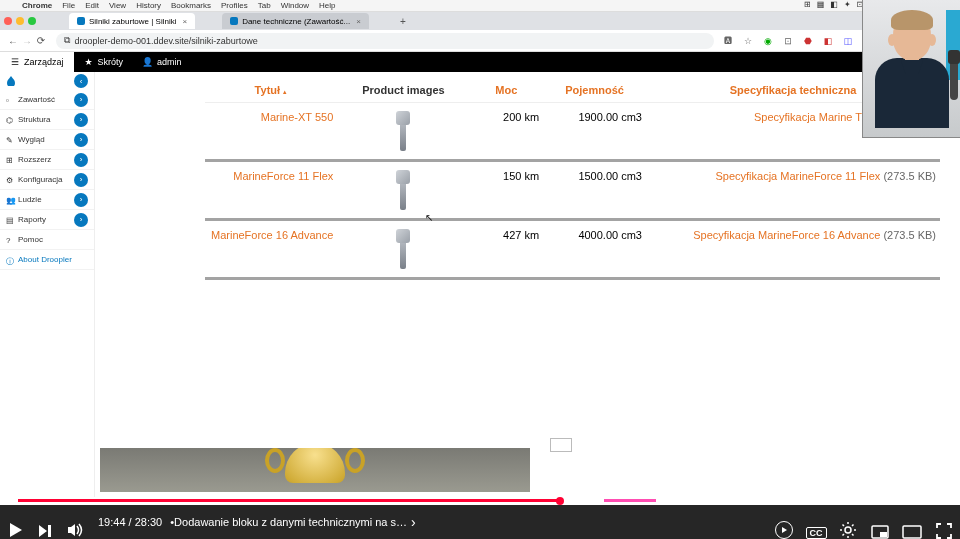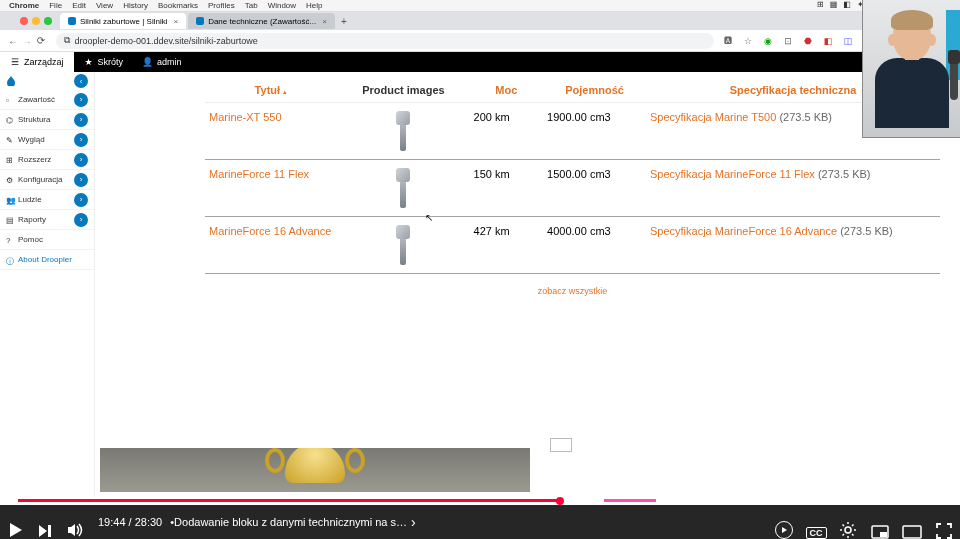--- a/index.html
+++ b/index.html
@@ -1,25 +1,25 @@
 <!DOCTYPE html>
 <html><head>
 <meta charset="utf-8">
 <style>
 * { margin: 0; padding: 0; box-sizing: border-box; font-family: -apple-system, BlinkMacSystemFont, "Segoe UI", Arial, sans-serif; }
 html, body { width: 960px; height: 539px; overflow: hidden; background: #fff; }
 
 
-.mac-menubar { height: 12px; background: #f5f5f5; display: flex; align-items: center; font-size: 8px; color: #333; padding: 0 9px; border-bottom: 1px solid #ddd; }
+.mac-menubar { height: 12px; background: #f5f5f5; display: flex; align-items: center; font-size: 8px; color: #333; padding: 0 22px; border-bottom: 1px solid #ddd; }
 .mac-menubar .menu-item { margin-right: 10px; cursor: default; }
 .mac-menubar .right { margin-left: auto; display: flex; gap: 6px; }
 .mac-menubar .right span { font-size: 8px; }
 
 
-.tab-strip { height: 18px; background: #dfe1e5; display: flex; align-items: center; padding-left: 20px; }
+.tab-strip { height: 18px; background: #dfe1e5; display: flex; align-items: center; padding-left: 4px; gap: 25px; }
 .traffic { display: flex; gap: 4px; margin-right: 8px; }
 .traffic div { width: 8px; height: 8px; border-radius: 50%; }
 .tl-r { background: #ff5f57; } .tl-y { background: #febc2e; } .tl-g { background: #28c840; }
 .tab { background: #fff; height: 16px; display: flex; align-items: center; padding: 0 8px; font-size: 8px; border-radius: 4px 4px 0 0; margin-right: 2px; max-width: 150px; overflow: hidden; white-space: nowrap; }
 .tab.inactive { background: #c9ccd1; }
 .tab .favicon { width: 8px; height: 8px; background: #0678be; border-radius: 2px; margin-right: 4px; flex-shrink: 0; }
 .tab .x { margin-left: 6px; color: #666; }
 .newtab { width: 14px; text-align: center; font-size: 10px; color: #555; }
 
 
@@ -45,21 +45,21 @@
 .sb-item .label { display: flex; align-items: center; gap: 4px; }
 .sb-item .ic { width: 8px; height: 8px; display: inline-block; }
 .sb-item.about { color: #0678be; }
 
 
 .main { flex: 1; padding: 6px 20px 0 110px; position: relative; }
 .data-table { width: 100%; border-collapse: collapse; font-size: 11px; }
 .data-table th { color: #e57324; font-weight: 600; padding: 6px 4px; border-bottom: 1px solid #eee; }
 .data-table th.sorted::after { content: " ▲"; font-size: 6px; }
 .data-table th.plain { color: #333; }
-.data-table td { padding: 8px 4px; border-bottom: 1px solid #a3a3a3; vertical-align: top; text-align: left; }
+.data-table td { padding: 8px 4px; border-bottom: 3px solid #a3a3a3; vertical-align: top; text-align: right; }
 .data-table td.title { color: #e57324; }
 .data-table td.spec a { color: #e57324; text-decoration: none; }
 .data-table td.spec .size { color: #666; }
 .engine-img { width: 20px; height: 40px; margin: 0 auto; position: relative; }
 .engine-img::before { content: ""; position: absolute; top: 0; left: 3px; width: 14px; height: 14px; background: linear-gradient(135deg, #cfd3d8, #9aa0a8); border-radius: 3px; }
 .engine-img::after { content: ""; position: absolute; top: 14px; left: 7px; width: 6px; height: 26px; background: linear-gradient(#b0b5bc, #7a8089); border-radius: 0 0 2px 2px; }
 .show-all { text-align: center; color: #e57324; font-size: 9px; padding: 12px 0; }
 
 .cursor { position: absolute; left: 330px; top: 140px; font-size: 10px; pointer-events: none; }
 
@@ -299,21 +299,20 @@
           <td class="title">MarineForce 16 Advance</td>
           <td>
               <div class="engine-img"></div>
             </td>
           <td>427 km</td>
           <td>4000.00 cm3</td>
           <td class="spec"><a>Specyfikacja MarineForce 16 Advance</a> <span class="size">(273.5 KB)</span></td>
         </tr>
       </tbody>
     </table>
-    <div class="show-all">zobacz wszystkie</div>
   </div>
 </div>
 
 <div class="trophy-area">
   <div class="trophy">
     <div class="handle hl"></div>
       <div class="handle hr"></div>
       <div class="cup"></div>
   </div>
 </div>

